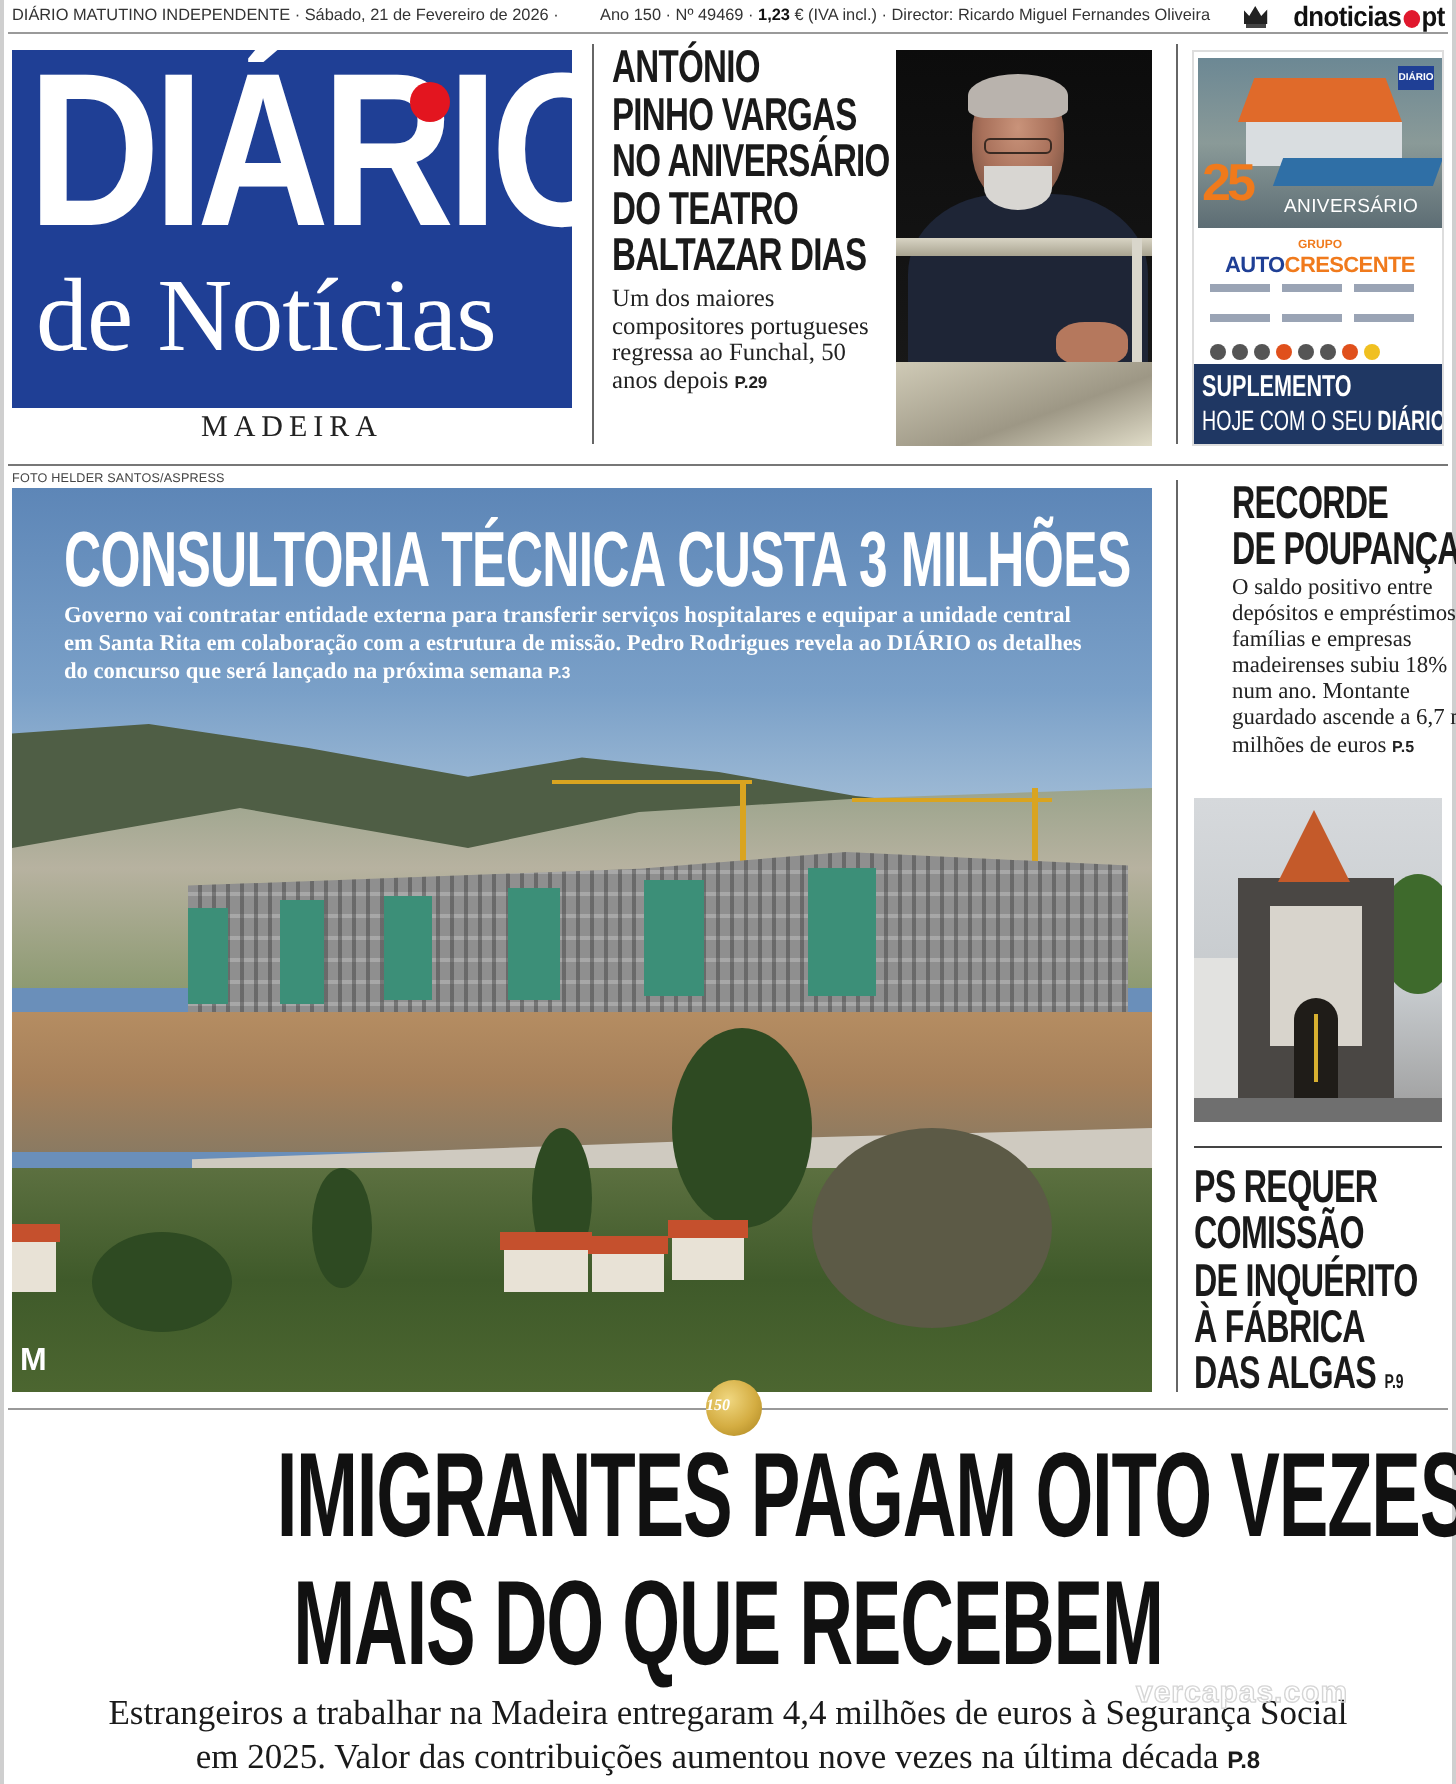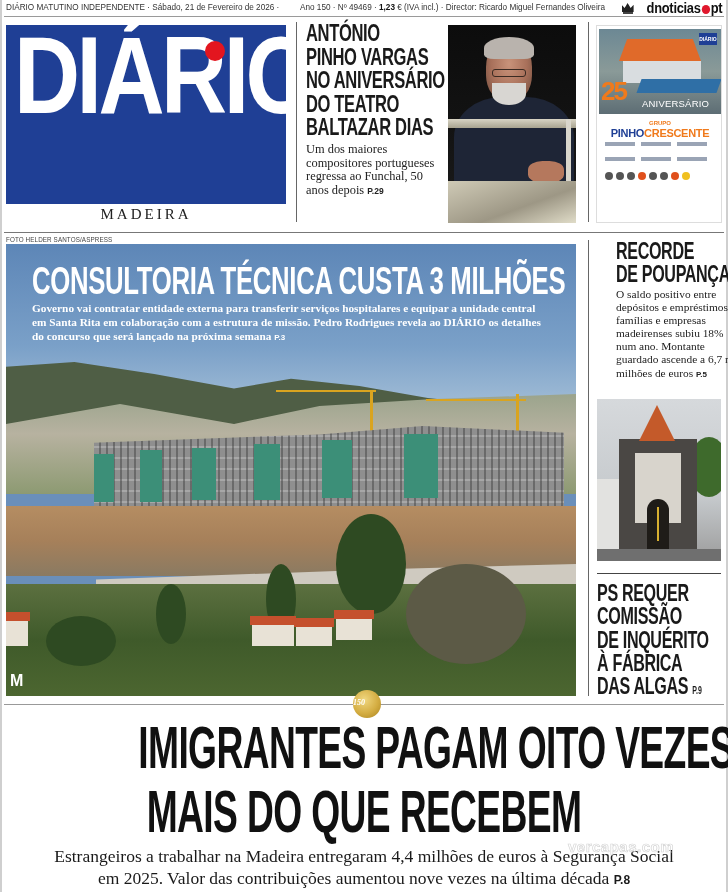--- a/index.html
+++ b/index.html
@@ -141,20 +141,21 @@
   </span>
   <span class="site">
     <span class="crown"></span>
     <span class="sitename"><span>dnoticias</span><span class="dot"></span><span>pt</span></span>
   </span>
 </div>
 
 <div class="logo">
   <div class="diario">DIÁRIO</div>
   <div class="reddot"></div>
+  <div class="denot">de Notícias</div>
 </div>
 <div class="madeira">MADEIRA</div>
 
 <div class="vrule" style="left:296px; top:22px; height:200px;"></div>
 
 <div class="apv">
   <div class="title condensed">
     <div>ANTÓNIO</div>
     <div>PINHO VARGAS</div>
     <div>NO ANIVERSÁRIO</div>
@@ -181,39 +182,43 @@
 <div class="supl">
   <div class="photo">
     <div class="roof"></div>
     <div class="bldg"></div>
     <div class="canopy"></div>
     <div class="diariomini">DIÁRIO</div>
   </div>
   <div class="n25">25</div>
   <div class="aniv">ANIVERSÁRIO</div>
   <div class="grupo">GRUPO</div>
-  <div class="auto"><span class="a1">PINHO</span><span class="a2">CRESCENTE</span></div>
+  <div class="auto"><span class="a1">AUTO</span><span class="a2">CRESCENTE</span></div>
   <div class="logos">
       <span></span>
       <span></span>
       <span></span>
       <span></span>
       <span></span>
       <span></span>
     </div>
   <div class="brands">
       <span></span>
       <span></span>
       <span></span>
       <span></span>
       <span></span>
       <span></span>
       <span></span>
       <span></span>
     </div>
+  <div class="band">
+    <div class="l1">SUPLEMENTO</div>
+    <div class="l2"><span>HOJE COM O SEU </span><b>DIÁRIO</b></div>
+  </div>
 </div>
 
 <div class="hrule" style="left:4px; top:232px; width:720px;"></div>
 
 <div class="credit">FOTO HELDER SANTOS/ASPRESS</div>
 
 <div class="mainphoto">
   <div class="sky"></div>
   <div class="mtn"></div>
   <div class="town"></div>

